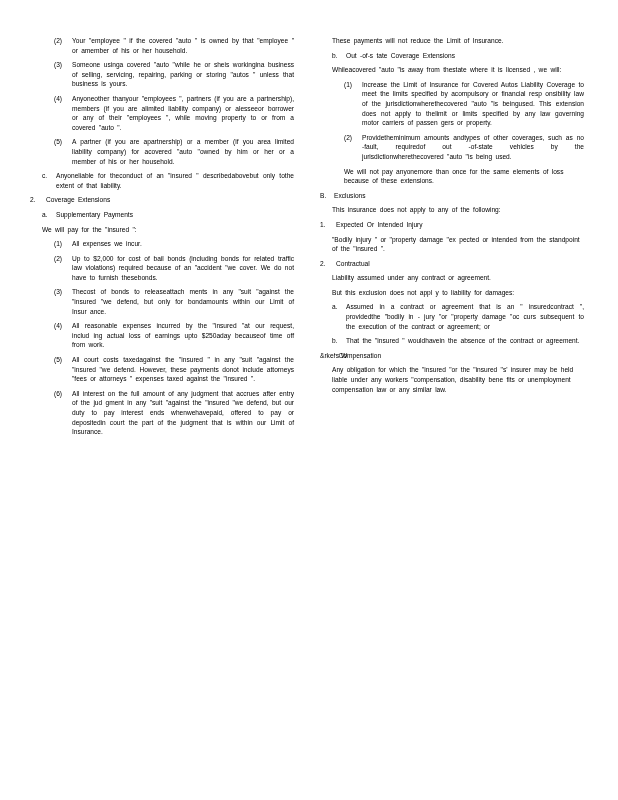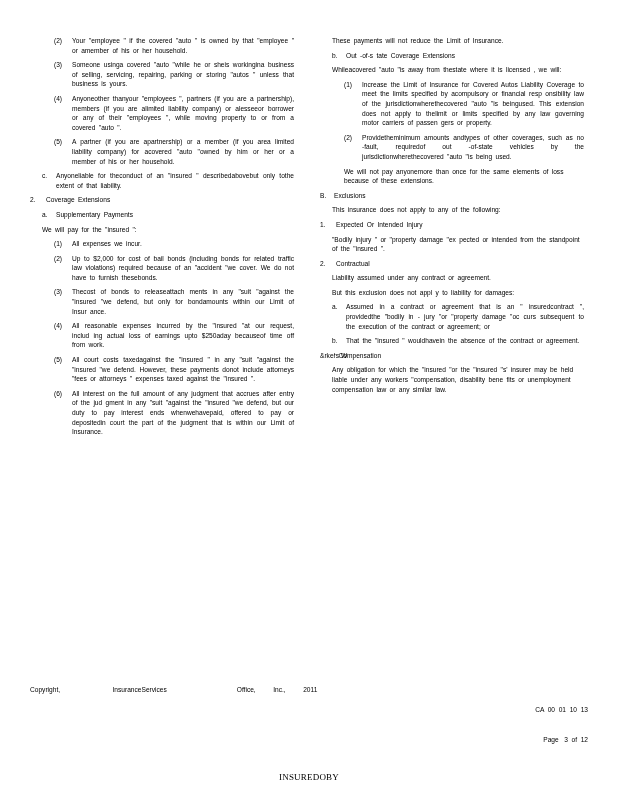--- a/index.html
+++ b/index.html
@@ -217,23 +217,13 @@
           <span class="lbl w-let">&amp;rkers W</span>
           <span class="txt nojust">' Compensation</span>
         </div>
         <div class="blk lv1">
           <span class="lbl w-none"></span>
           <span class="txt nojust">Any  obligation  for which the "insured "or the "insured "s' insurer  may be held liable under any workers "compensation,  disability  bene fits  or unemployment  compensation  law or any similar law.</span>
         </div>
       </div>
   </div>
 
-  <div class="footer">
-    <div class="footer-row">
-      <div class="footer-left">Copyright,         InsuranceServices            Office,   Inc.,   2011</div>
-      <div class="footer-right">
-        <div>CA  00  01  10  13</div>
-        <div>Page   3  of  12</div>
-      </div>
-    </div>
-    <div class="footer-center">INSUREDOBY</div>
-  </div>
 </div>
 
 </body></html>

